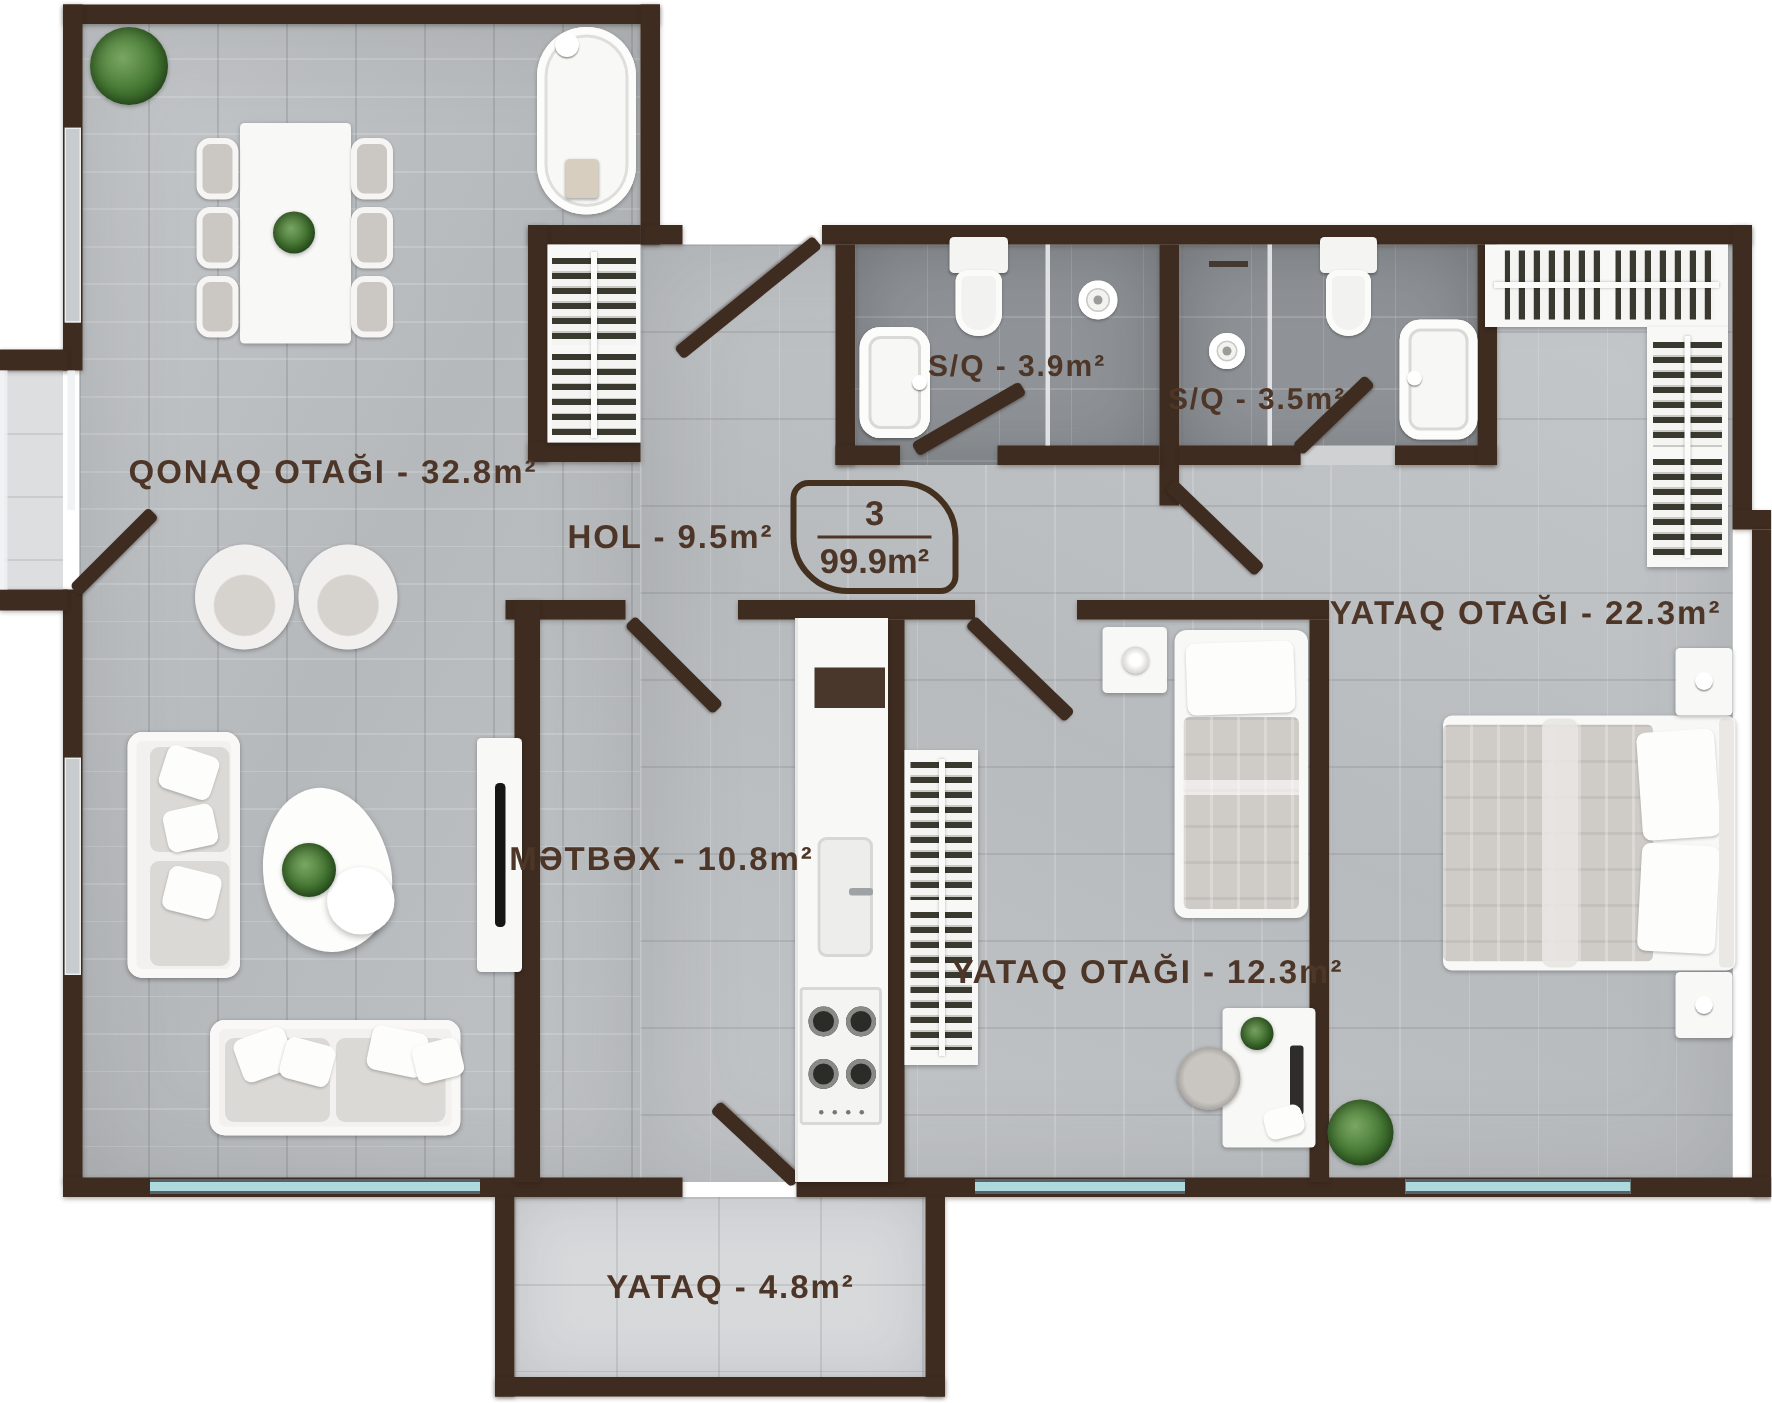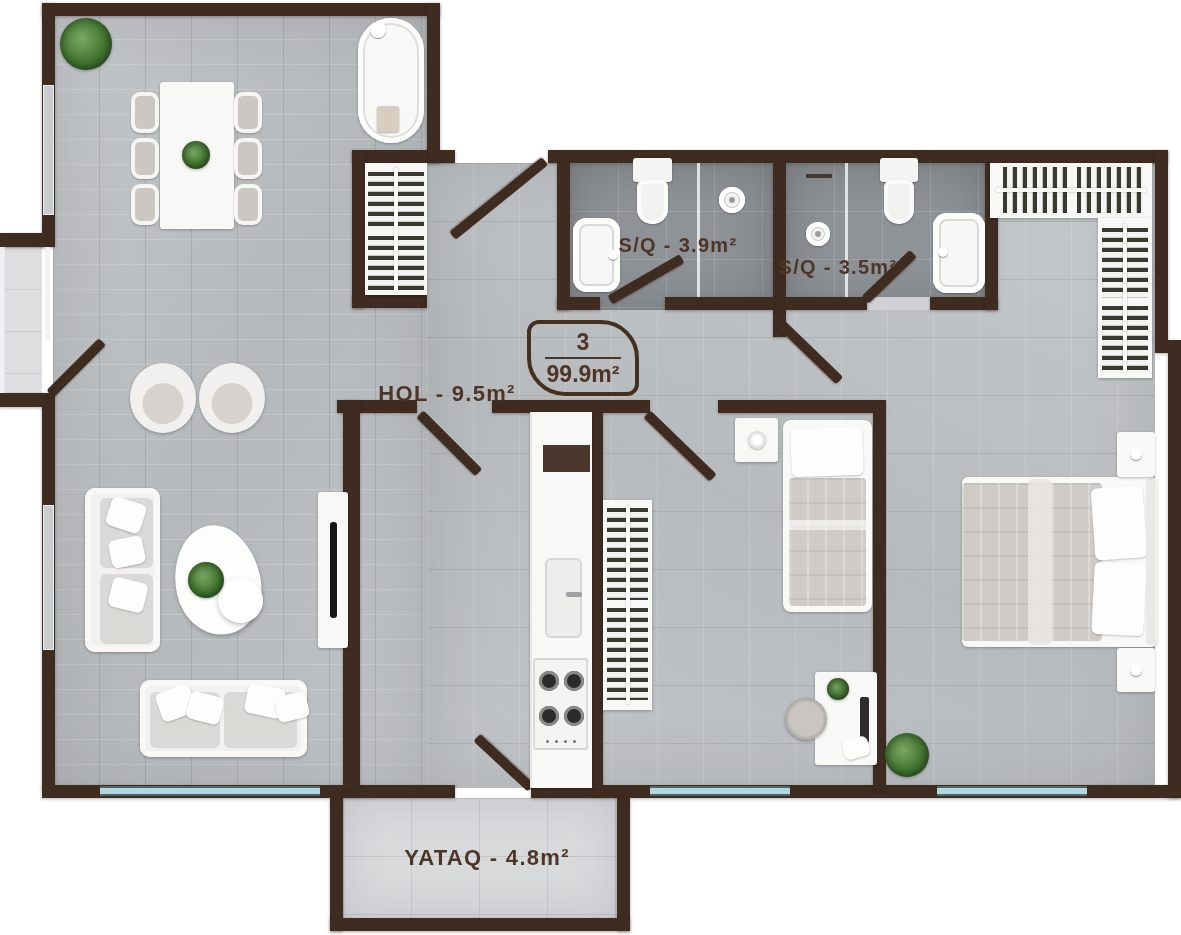--- a/index.html
+++ b/index.html
@@ -255,23 +255,27 @@
   <div class="furn" style="left:783px;top:420px;width:89px;height:192px;border-radius:8px;"></div>
   <div class="pillow" style="left:791px;top:428px;width:72px;height:48px;transform:rotate(-2deg);"></div>
   <div class="blanket" style="left:789px;top:478px;width:77px;height:128px;"></div>
   <div class="abs" style="left:789px;top:520px;width:77px;height:10px;background:rgba(255,255,255,.6);"></div>
   <div class="furn" style="left:815px;top:672px;width:62px;height:93px;"></div>
   <div class="plant" style="left:827px;top:678px;width:22px;height:22px;"></div>
   <div class="abs" style="left:860px;top:697px;width:9px;height:46px;background:#2e2d2b;border-radius:2px;"></div>
   <div class="pillow" style="left:843px;top:738px;width:26px;height:20px;transform:rotate(-15deg);"></div>
   <div class="abs" style="left:785px;top:698px;width:42px;height:42px;border-radius:50%;background:radial-gradient(circle,#c9c6c2 55%,#aaa7a3 70%);box-shadow:0 1px 3px rgba(0,0,0,.35);"></div>
 
-  <div class="room-label" style="left:447px;top:358px;margin-top:36px;">HOL - 9.5m²</div>
+  <div class="room-label" style="left:222px;top:315px;">QONAQ OTAĞI - 32.8m²</div>
+  <div class="room-label" style="left:447px;top:358px;">HOL - 9.5m²</div>
   <div class="room-label small" style="left:678px;top:245px;">S/Q - 3.9m²</div>
   <div class="room-label small" style="left:838px;top:267px;">S/Q - 3.5m²</div>
+  <div class="room-label" style="left:1017px;top:409px;">YATAQ OTAĞI - 22.3m²</div>
+  <div class="room-label" style="left:441px;top:573px;">MƏTBƏX - 10.8m²</div>
+  <div class="room-label" style="left:765px;top:648px;">YATAQ OTAĞI - 12.3m²</div>
   <div class="room-label" style="left:487px;top:858px;">YATAQ - 4.8m²</div>
 
   <div class="unit-badge">
     <div class="num">3</div>
     <div class="divider"></div>
     <div class="area">99.9m²</div>
   </div>
 
 </div>
 

